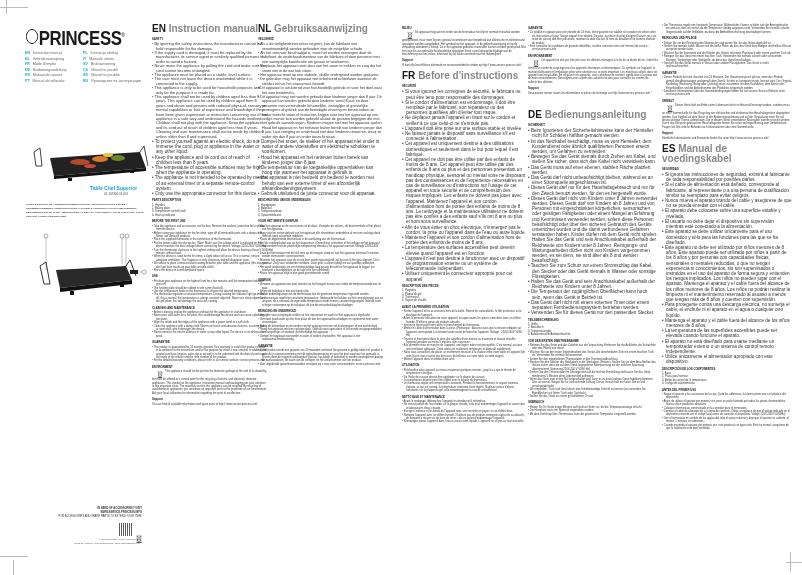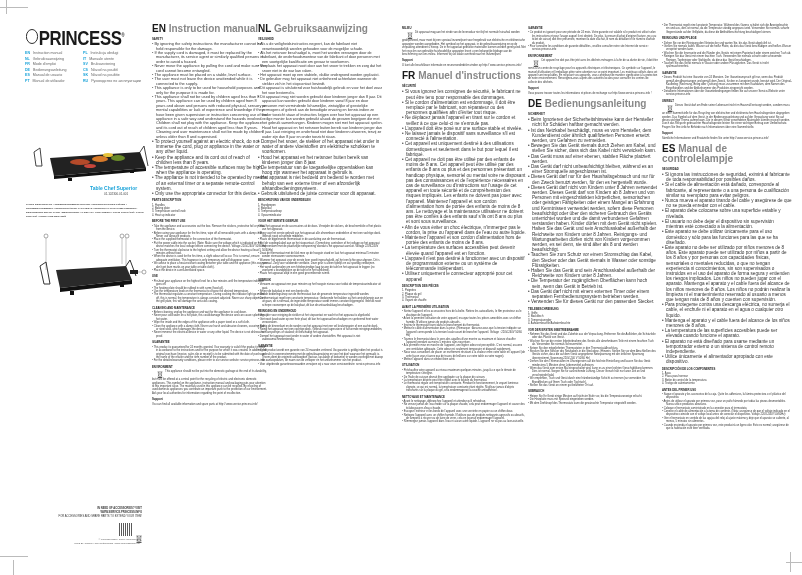--- a/index.html
+++ b/index.html
@@ -249,21 +249,21 @@
       <h4>MILIEU</h4>
       <p><svg class="weeebox" viewBox="0 0 6 8">
             <path d="M1 1 L5 1 L4.5 6 L1.5 6 Z" fill="none" stroke="#333" stroke-width="0.5"></path>
             <line x1="0.5" y1="0.5" x2="5.5" y2="6" stroke="#333" stroke-width="0.4"></line>
             <line x1="5.5" y1="0.5" x2="0.5" y2="6" stroke="#333" stroke-width="0.4"></line>
             <rect x="0.5" y="6.8" width="5" height="1" fill="#333"></rect>
           </svg><span>Dit apparaat mag aan het einde van de levensduur niet bij het normale huisafval worden gedeponeerd, maar moet bij een speciaal inzamelpunt voor hergebruik van elektrische en elektronische apparaten worden aangeboden. Het symbool op het apparaat, in de gebruiksaanwijzing en op de verpakking attendeert u hierop. De in het apparaat gebruikte materialen kunnen worden gerecycled. Met het recyclen van gebruikte huishoudelijke apparaten levert u een belangrijke bijdrage aan de bescherming van ons milieu. Informeer bij uw lokale overheid naar het inzamelpunt.</span></p>
       <h4 style="text-transform:none;">Support</h4>
       <p>U kunt alle beschikbare informatie en reserveonderdelen vinden op http:// www.service.princess.info!</p>
     </div>
-    <h1 style="margin-top:4px;"><span class="lc">FR</span> <span>Manuel d'instructions</span></h1>
+    <h1 style="margin-top:4px;"><span class="lc">FR</span> <span>Before d'instructions</span></h1>
     <h4>SÉCURITÉ</h4>
     <ul class="big">
       <li>Si vous ignorez les consignes de sécurité, le fabricant ne peut être tenu pour responsable des dommages.</li>
       <li>Si le cordon d'alimentation est endommagé, il doit être remplacé par le fabricant, son réparateur ou des personnes qualifiées afin d'éviter tout risque.</li>
       <li>Ne déplacez jamais l'appareil en tirant sur le cordon et veillez à ce que celui-ci ne s'enroule pas.</li>
       <li>L'appareil doit être posé sur une surface stable et nivelée.</li>
       <li>Ne laissez jamais le dispositif sans surveillance s'il est connecté à l'alimentation.</li>
       <li>Cet appareil est uniquement destiné à des utilisations domestiques et seulement dans le but pour lequel il est fabriqué.</li>
       <li>Cet appareil ne doit pas être utilisé par des enfants de moins de 8 ans. Cet appareil peut être utilisé par des enfants de 8 ans ou plus et des personnes présentant un handicap physique, sensoriel ou mental voire ne disposant pas des connaissances et de l'expérience nécessaires en cas de surveillance ou d'instructions sur l'usage de cet appareil en toute sécurité et de compréhension des risques impliqués. Les enfants ne doivent pas jouer avec l'appareil. Maintenez l'appareil et son cordon d'alimentation hors de portée des enfants de moins de 8 ans. Le nettoyage et la maintenance utilisateur ne doivent pas être confiés à des enfants sauf s'ils ont 8 ans ou plus et sont sous surveillance.</li>
       <li>Afin de vous éviter un choc électrique, n'immergez pas le cordon, la prise ou l'appareil dans de l'eau ou autre liquide.</li>
@@ -317,21 +317,21 @@
       <h4>ENVIRONNEMENT</h4>
       <p><svg class="weeebox" viewBox="0 0 6 8">
             <path d="M1 1 L5 1 L4.5 6 L1.5 6 Z" fill="none" stroke="#333" stroke-width="0.5"></path>
             <line x1="0.5" y1="0.5" x2="5.5" y2="6" stroke="#333" stroke-width="0.4"></line>
             <line x1="5.5" y1="0.5" x2="0.5" y2="6" stroke="#333" stroke-width="0.4"></line>
             <rect x="0.5" y="6.8" width="5" height="1" fill="#333"></rect>
           </svg><span>Cet appareil ne doit pas être jeté avec les déchets ménagers à la fin de sa durée de vie, il doit être remis à un centre de recyclage pour les appareils électriques et électroniques. Ce symbole sur l'appareil, le manuel d'utilisation et l'emballage attire votre attention sur ce point important. Les matériaux utilisés dans cet appareil sont recyclables. En recyclant vos appareils, vous contribuez de manière significative à la protection de notre environnement. Renseignez-vous auprès des autorités locales pour connaître les centres de collecte des déchets.</span></p>
       <h4 style="text-transform:none;">Support</h4>
       <p>Vous pouvez trouver toutes les informations et pièces de rechange sur http://www.service.princess.info !</p>
     </div>
-    <h1 style="margin-top:4px;"><span class="lc">DE</span> <span>Bedienungsanleitung</span></h1>
+    <h1 style="margin-top:15px;"><span class="lc">DE</span> <span>Bedienungsanleitung</span></h1>
     <h4>SICHERHEIT</h4>
     <ul class="big">
       <li>Beim Ignorieren der Sicherheitshinweise kann der Hersteller nicht für Schäden haftbar gemacht werden.</li>
       <li>Ist das Netzkabel beschädigt, muss es vom Hersteller, dem Kundendienst oder ähnlich qualifizierten Personen ersetzt werden, um Gefahren zu vermeiden.</li>
       <li>Bewegen Sie das Gerät niemals durch Ziehen am Kabel, und stellen Sie sicher, dass sich das Kabel nicht verwickeln kann.</li>
       <li>Das Gerät muss auf einer ebenen, stabilen Fläche platziert werden.</li>
       <li>Das Gerät darf nicht unbeaufsichtigt bleiben, während es an einer Stromquelle angeschlossen ist.</li>
       <li>Dieses Gerät darf nur für den Haushaltsgebrauch und nur für den Zweck benutzt werden, für den es hergestellt wurde.</li>
       <li>Dieses Gerät darf nicht von Kindern unter 8 Jahren verwendet werden. Dieses Gerät darf von Kindern ab 8 Jahren und von Personen mit eingeschränkten körperlichen, sensorischen oder geistigen Fähigkeiten oder einem Mangel an Erfahrung und Kenntnissen verwendet werden, sofern diese Personen beaufsichtigt oder über den sicheren Gebrauch des Geräts unterrichtet wurden und die damit verbundenen Gefahren verstanden haben. Kinder dürfen mit dem Gerät nicht spielen. Halten Sie das Gerät und sein Anschlusskabel außerhalb der Reichweite von Kindern unter 8 Jahren. Reinigungs- und Wartungsarbeiten dürfen nicht von Kindern vorgenommen werden, es sei denn, sie sind älter als 8 und werden beaufsichtigt.</li>
       <li>Tauchen Sie zum Schutz vor einem Stromschlag das Kabel, den Stecker oder das Gerät niemals in Wasser oder sonstige Flüssigkeiten.</li>
@@ -387,21 +387,21 @@
       <h4>UMWELT</h4>
       <p><svg class="weeebox" viewBox="0 0 6 8">
             <path d="M1 1 L5 1 L4.5 6 L1.5 6 Z" fill="none" stroke="#333" stroke-width="0.5"></path>
             <line x1="0.5" y1="0.5" x2="5.5" y2="6" stroke="#333" stroke-width="0.4"></line>
             <line x1="5.5" y1="0.5" x2="0.5" y2="6" stroke="#333" stroke-width="0.4"></line>
             <rect x="0.5" y="6.8" width="5" height="1" fill="#333"></rect>
           </svg><span>Dieses Gerät darf am Ende seiner Lebenszeit nicht im Hausmüll entsorgt werden, sondern muss an einer Sammelstelle für das Recycling von elektrischen und elektronischen Haushaltsgeräten abgegeben werden. Das Symbol auf dem Gerät, in der Bedienungsanleitung und auf der Verpackung weist Sie auf dieses wichtige Thema aufmerksam. Die in diesem Gerät verwendeten Materialien können recycelt werden. Durch das Recyceln gebrauchter Haushaltsgeräte leisten Sie einen wichtigen Beitrag zum Umweltschutz. Fragen Sie Ihre örtliche Behörde nach Informationen über eine Sammelstelle.</span></p>
       <h4 style="text-transform:none;">Support</h4>
       <p>Sämtliche Informationen und Ersatzteile finden Sie unter http:// www.service.princess.info!</p>
     </div>
-    <h1 style="margin-top:4px;"><span class="lc">ES</span> <span>Manual de controlelampje</span></h1>
+    <h1 style="margin-top:4px;"><span class="lc">ES</span> <span>Manual de voedingskabel</span></h1>
     <h4>SEGURIDAD</h4>
     <ul class="big">
       <li>Si ignora las instrucciones de seguridad, eximirá al fabricante de toda responsabilidad por posibles daños.</li>
       <li>Si el cable de alimentación está dañado, corresponde al fabricante, al representante o a una persona de cualificación similar su reemplazo para evitar peligros.</li>
       <li>Nunca mueva el aparato tirando del cable y asegúrese de que no se pueda enredar con el cable.</li>
       <li>El aparato debe colocarse sobre una superficie estable y nivelada.</li>
       <li>El usuario no debe dejar el dispositivo sin supervisión mientras esté conectado a la alimentación.</li>
       <li>Este aparato se debe utilizar únicamente para el uso doméstico y sólo para las funciones para las que se ha diseñado.</li>
       <li>Este aparato no debe ser utilizado por niños menores de 8 años. Este aparato puede ser utilizado por niños a partir de los 8 años y por personas con capacidades físicas, sensoriales o mentales reducidas, o que no tengan experiencia ni conocimientos, sin son supervisados o instruidos en el uso del aparato de forma segura y entienden los riesgos implicados. Los niños no pueden jugar con el aparato. Mantenga el aparato y el cable fuera del alcance de los niños menores de 8 años. Los niños no podrán realizar la limpieza ni el mantenimiento reservado al usuario a menos que tengan más de 8 años y cuenten con supervisión.</li>
       <li>Para protegerse contra una descarga eléctrica, no sumerja el cable, el enchufe ni el aparato en el agua o cualquier otro líquido.</li>

